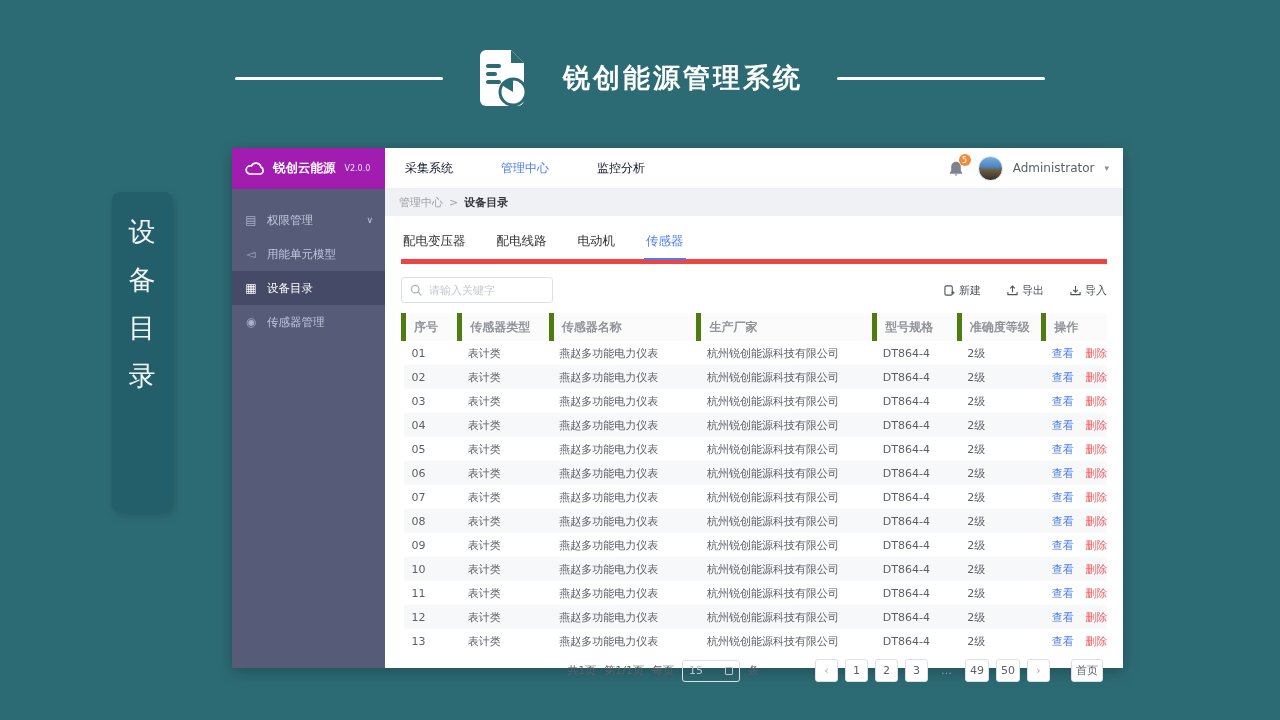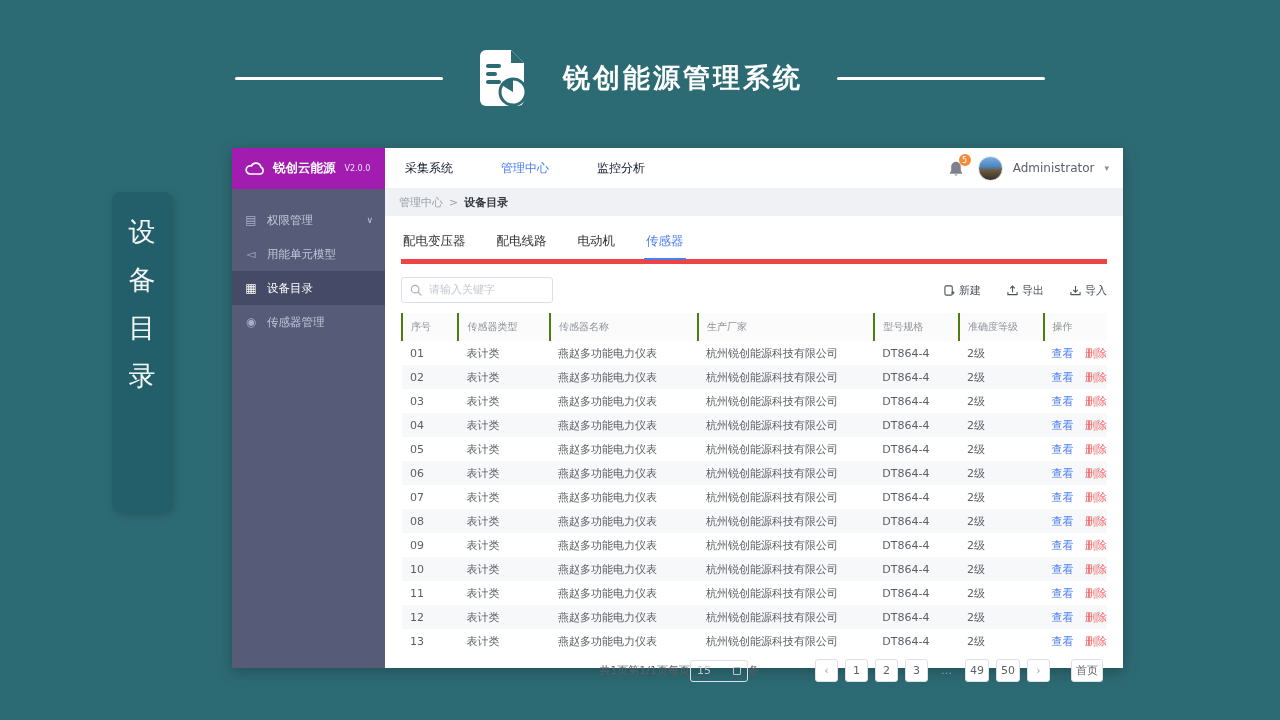--- a/index.html
+++ b/index.html
@@ -69,43 +69,43 @@
   .tabs { display:flex; gap:27px; border-bottom:5px solid #ef4444; }
   .tab { font-size:12.5px; color:#303133; padding:7px 2px 9px; cursor:pointer; position:relative; }
   .tab.active { color:#4a7df0; }
   .tab.active::after { content:""; position:absolute; left:0; right:0; bottom:-1px; height:2px; background:#4a7df0; }
 
   .toolbar { display:flex; align-items:center; margin:13px 0 10px; }
   .search-box { width:152px; height:26px; border:1px solid #dcdfe6; border-radius:3px;
                 display:flex; align-items:center; padding:0 8px; gap:7px; background:#fff; }
   .search-box svg { width:12px; height:12px; flex-shrink:0; }
   .search-box input { border:none; outline:none; width:100%; font-size:11px; color:#606266;
-                      font-family:Liberation Mono, monospace; background:transparent; }
+                      font-family:Liberation Serif, serif; background:transparent; }
   .search-box input::placeholder { color:#c4c8cf; }
   .tool-btns { margin-left:auto; display:flex; gap:14px; }
   .tool-btn { display:flex; align-items:center; gap:4px; font-size:11px; color:#4f545c;
               background:none; border:none; cursor:pointer; font-family:inherit;padding-left:12px; }
   .tool-btn svg { width:11px; height:11px; }
 
   table { width:100%; border-collapse:collapse; table-layout:fixed; }
-  thead th { height:28px; font-size:10px; font-weight:normal; color:#909399; text-align:left;
-             padding:0 8px; border-left:2px solid #4d7c0f; background:#fbfbfc; white-space:nowrap;
+  thead th { height:28px; font-size:12px; font-weight:bold; color:#909399; text-align:left;
+             padding:0 8px; border-left:5px solid #4d7c0f; background:#fbfbfc; white-space:nowrap;
              overflow:hidden; }
   tbody td { height:24px; font-size:11px; color:#5c6066; padding:0 8px; white-space:nowrap;
              overflow:hidden; }
   tbody tr:nth-child(even) { background:#f7f8fa; }
   col.c-no{width:8%} col.c-type{width:13%} col.c-name{width:21%} col.c-mfr{width:25%}
   col.c-model{width:12%} col.c-acc{width:12%} col.c-ops{width:9%}
   .ops a { text-decoration:none; font-size:11px; cursor:pointer;text-align:center; }
   .op-view { color:#4a7df0; margin-right:8px; }
   .op-del { color:#f25b5b; }
 
   .pagination { margin-top:6px; height:38px; display:flex; align-items:center;
                 justify-content:flex-end; gap:8px; font-size:11px; color:#5c6066; padding-right:4px; }
-  .pg-left { display:flex; align-items:center; margin-right:48px; }
+  .pg-left { display:flex; align-items:center; gap:8px; margin-right:48px; }
   .per-page-box { width:58px; height:22px; border:1px solid #dcdfe6; border-radius:3px;
                   display:flex; align-items:center; padding:0 6px; color:#c0c4cc; cursor:pointer; }
   .per-page-box .ppv { flex:1; }
   .pp-icon { width:8px; height:8px; border:1px solid #c0c4cc; border-radius:1px; }
   .pg-btn { min-width:23px; height:23px; border:1px solid #dcdfe6; border-radius:3px; background:#fff;
             font-size:11px; color:#5c6066; cursor:pointer; font-family:inherit; padding:0 4px; }
   .pg-btn.gap { border:none; background:transparent; color:#9aa0a8; cursor:default; }
   .pg-arrow { color:#9aa0a8; }
   .pg-first { width:32px; margin-left:14px; }
   .pages-group { display:flex; align-items:center; gap:7px; }

